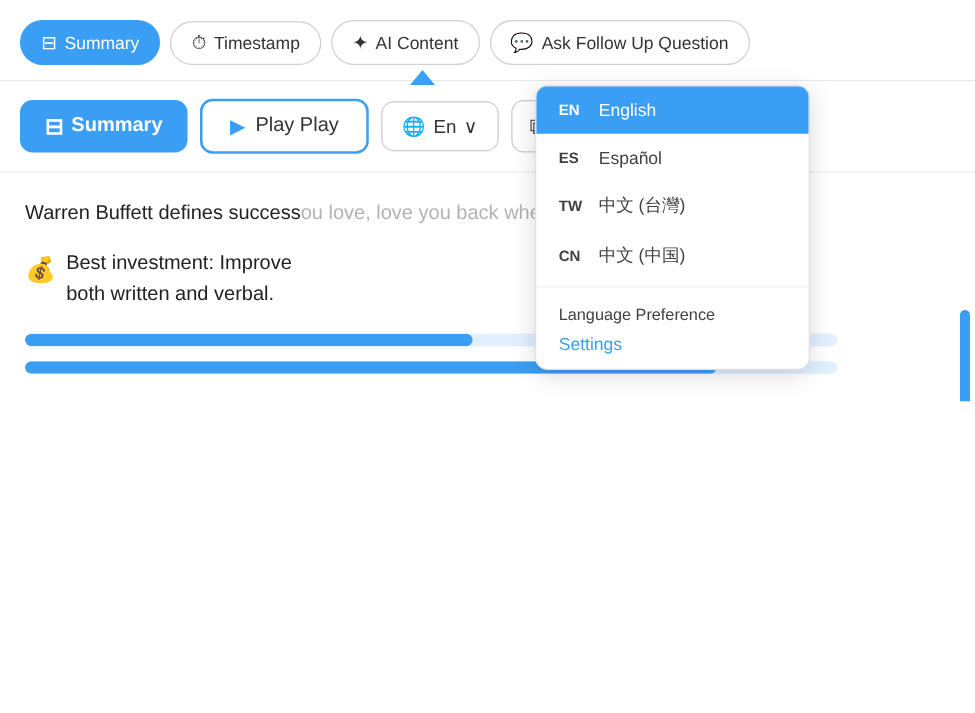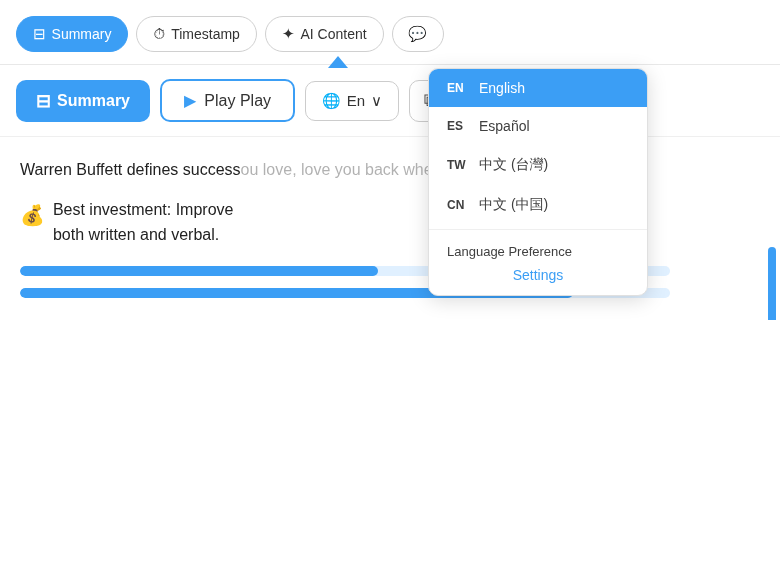--- a/index.html
+++ b/index.html
@@ -177,21 +177,20 @@
       padding: 10px 18px 4px 18px;
       font-size: 13px;
       color: #404040;
     }
 
     .lang-settings-link {
       padding: 4px 18px 12px 18px;
       font-size: 14px;
       color: #3b9ef5;
       cursor: pointer;
-      text-align: center;
     }
 
     
     .content-area {
       padding: 20px 20px 10px 20px;
       position: relative;
       overflow: hidden;
     }
 
     .content-text {
@@ -271,20 +270,21 @@
   <button class="nav-btn">
     <span class="icon">⏱</span>
     <span>Timestamp</span>
   </button>
   <button class="nav-btn">
     <span class="icon">✦</span>
     <span>AI Content</span>
   </button>
   <button class="nav-btn">
     <span class="icon">💬</span>
+    <span>Ask Follow Up Question</span>
   </button>
 </div>
 
 <div class="toolbar">
   <button class="summary-btn">
     <span style="font-size:18px;">⊟</span>
     <span>Summary</span>
   </button>
   <button class="play-audio-btn">
     <span class="play-icon">▶</span>

